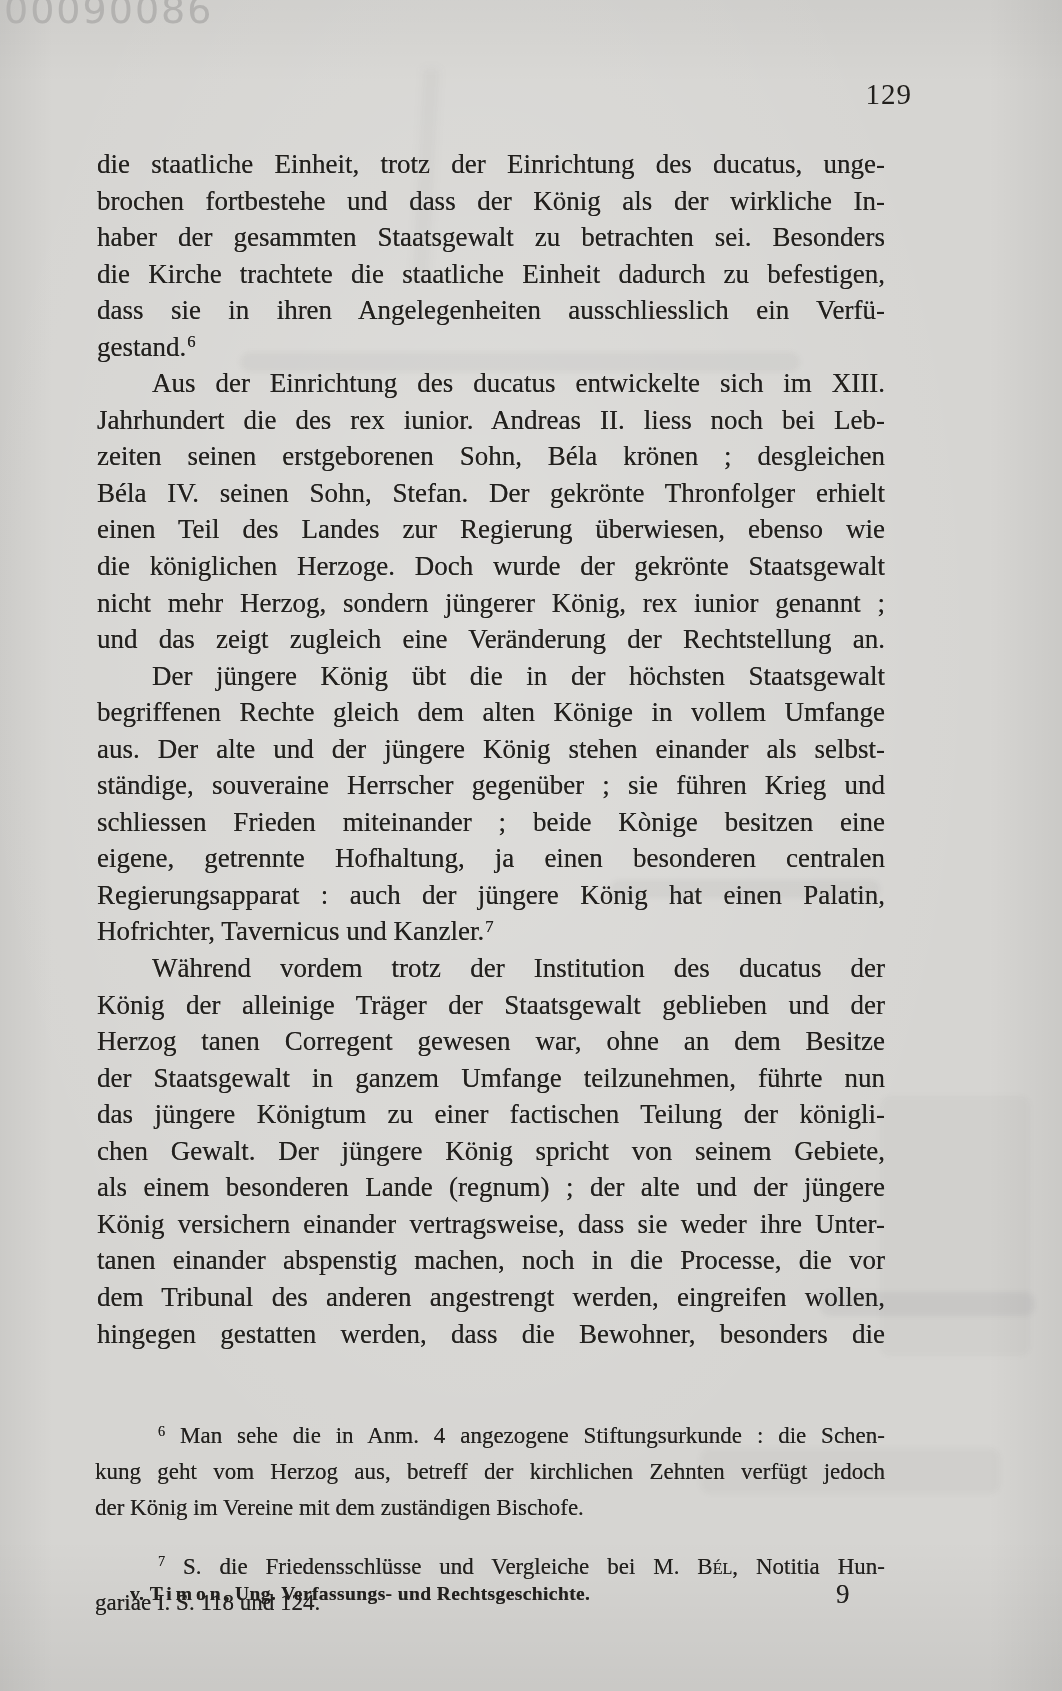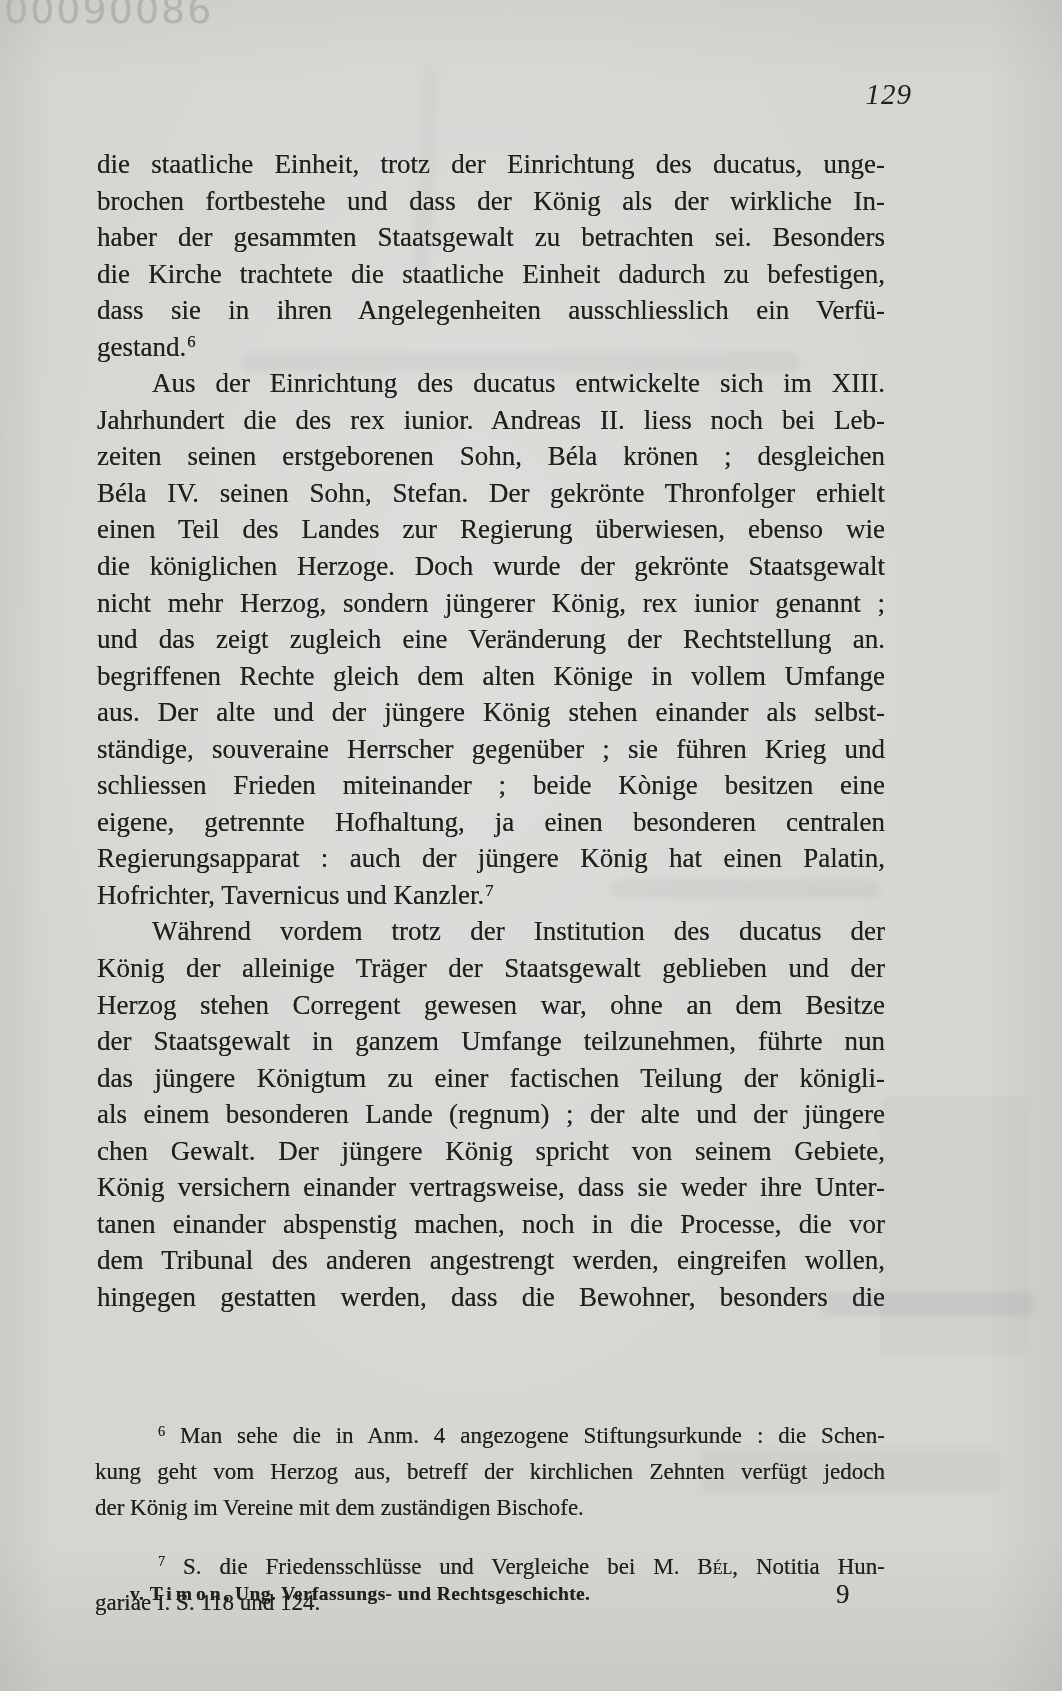--- a/index.html
+++ b/index.html
@@ -13,21 +13,21 @@
       linear-gradient(to bottom, rgba(0,0,0,0.035), rgba(0,0,0,0) 5%, rgba(0,0,0,0) 91%, rgba(0,0,0,0.06)),
       #d6d5d2;
   }
   .scan-id{
     position:absolute;top:-12px;left:4px;
     font-family:"DejaVu Sans","Liberation Sans",sans-serif;
     font-size:38px;font-weight:400;color:#b3b2b0;letter-spacing:2px;
   }
   .page-number{
     position:absolute;top:78px;left:0;width:912px;text-align:right;
-    font-size:29px;letter-spacing:1px;font-style:italic;
+    font-size:29px;letter-spacing:1px;
   }
   .text-block{
     position:absolute;left:97px;top:146px;width:788px;
   }
   .ln{
     font-size:27px;line-height:36.55px;height:36.55px;
     text-align:justify;white-space:nowrap;overflow:visible;
     text-shadow:0 0 0.5px rgba(25,25,25,0.65);
   }
   .ln.j{text-align-last:justify;}
@@ -76,34 +76,35 @@
       <div class="ln j"><span>dass sie in ihren Angelegenheiten ausschliesslich ein Verfü-</span></div>
       <div class="ln"><span>gestand.</span><span class="sup">6</span></div>
       <div class="ln j ind"><span>Aus der Einrichtung des </span><span class="i">ducatus</span><span> entwickelte sich im XIII.</span></div>
       <div class="ln j"><span>Jahrhundert die des </span><span class="i">rex iunior</span><span>. Andreas II. liess noch bei Leb-</span></div>
       <div class="ln j"><span>zeiten seinen erstgeborenen Sohn, Béla krönen ; desgleichen</span></div>
       <div class="ln j"><span>Béla IV. seinen Sohn, Stefan. Der gekrönte Thronfolger erhielt</span></div>
       <div class="ln j"><span>einen Teil des Landes zur Regierung überwiesen, ebenso wie</span></div>
       <div class="ln j"><span>die königlichen Herzoge. Doch wurde der gekrönte Staatsgewalt</span></div>
       <div class="ln j"><span>nicht mehr Herzog, sondern jüngerer König, </span><span class="i">rex iunior</span><span> genannt ;</span></div>
       <div class="ln j"><span>und das zeigt zugleich eine Veränderung der Rechtstellung an.</span></div>
+      <div class="ln j ind"><span>Der jüngere König übt die in der höchsten Staatsgewalt</span></div>
       <div class="ln j"><span>begriffenen Rechte gleich dem alten Könige in vollem Umfange</span></div>
       <div class="ln j"><span>aus. Der alte und der jüngere König stehen einander als selbst-</span></div>
       <div class="ln j"><span>ständige, souveraine Herrscher gegenüber ; sie führen Krieg und</span></div>
       <div class="ln j"><span>schliessen Frieden miteinander ; beide Kònige besitzen eine</span></div>
       <div class="ln j"><span>eigene, getrennte Hofhaltung, ja einen besonderen centralen</span></div>
       <div class="ln j"><span>Regierungsapparat : auch der jüngere König hat einen Palatin,</span></div>
       <div class="ln"><span>Hofrichter, Tavernicus und Kanzler.</span><span class="sup">7</span></div>
       <div class="ln j ind"><span>Während vordem trotz der Institution des </span><span class="i">ducatus</span><span> der</span></div>
       <div class="ln j"><span>König der alleinige Träger der Staatsgewalt geblieben und der</span></div>
-      <div class="ln j"><span>Herzog stehen Corregent gewesen war, ohne an dem Besitze</span></div>
+      <div class="ln j"><span>Herzog tanen Corregent gewesen war, ohne an dem Besitze</span></div>
       <div class="ln j"><span>der Staatsgewalt in ganzem Umfange teilzunehmen, führte nun</span></div>
       <div class="ln j"><span>das jüngere Königtum zu einer factischen Teilung der königli-</span></div>
+      <div class="ln j"><span>chen Gewalt. Der jüngere König spricht von seinem Gebiete,</span></div>
       <div class="ln j"><span>als einem besonderen Lande (</span><span class="i">regnum</span><span>) ; der alte und der jüngere</span></div>
-      <div class="ln j"><span>chen Gewalt. Der jüngere König spricht von seinem Gebiete,</span></div>
       <div class="ln j"><span>König versichern einander vertragsweise, dass sie weder ihre Unter-</span></div>
       <div class="ln j"><span>tanen einander abspenstig machen, noch in die Processe, die vor</span></div>
       <div class="ln j"><span>dem Tribunal des anderen angestrengt werden, eingreifen wollen,</span></div>
       <div class="ln j"><span>hingegen gestatten werden, dass die Bewohner, besonders die</span></div>
     </div>
 
   <div class="footnotes" id="footnotes">
       <div class="ln j ind"><span class="sup">6</span><span> Man sehe die in Anm. 4 angezogene Stiftungsurkunde : die Schen-</span></div>
       <div class="ln j"><span>kung geht vom Herzog aus, betreff der kirchlichen Zehnten verfügt jedoch</span></div>
       <div class="ln"><span>der König im Vereine mit dem zuständigen Bischofe.</span></div>

